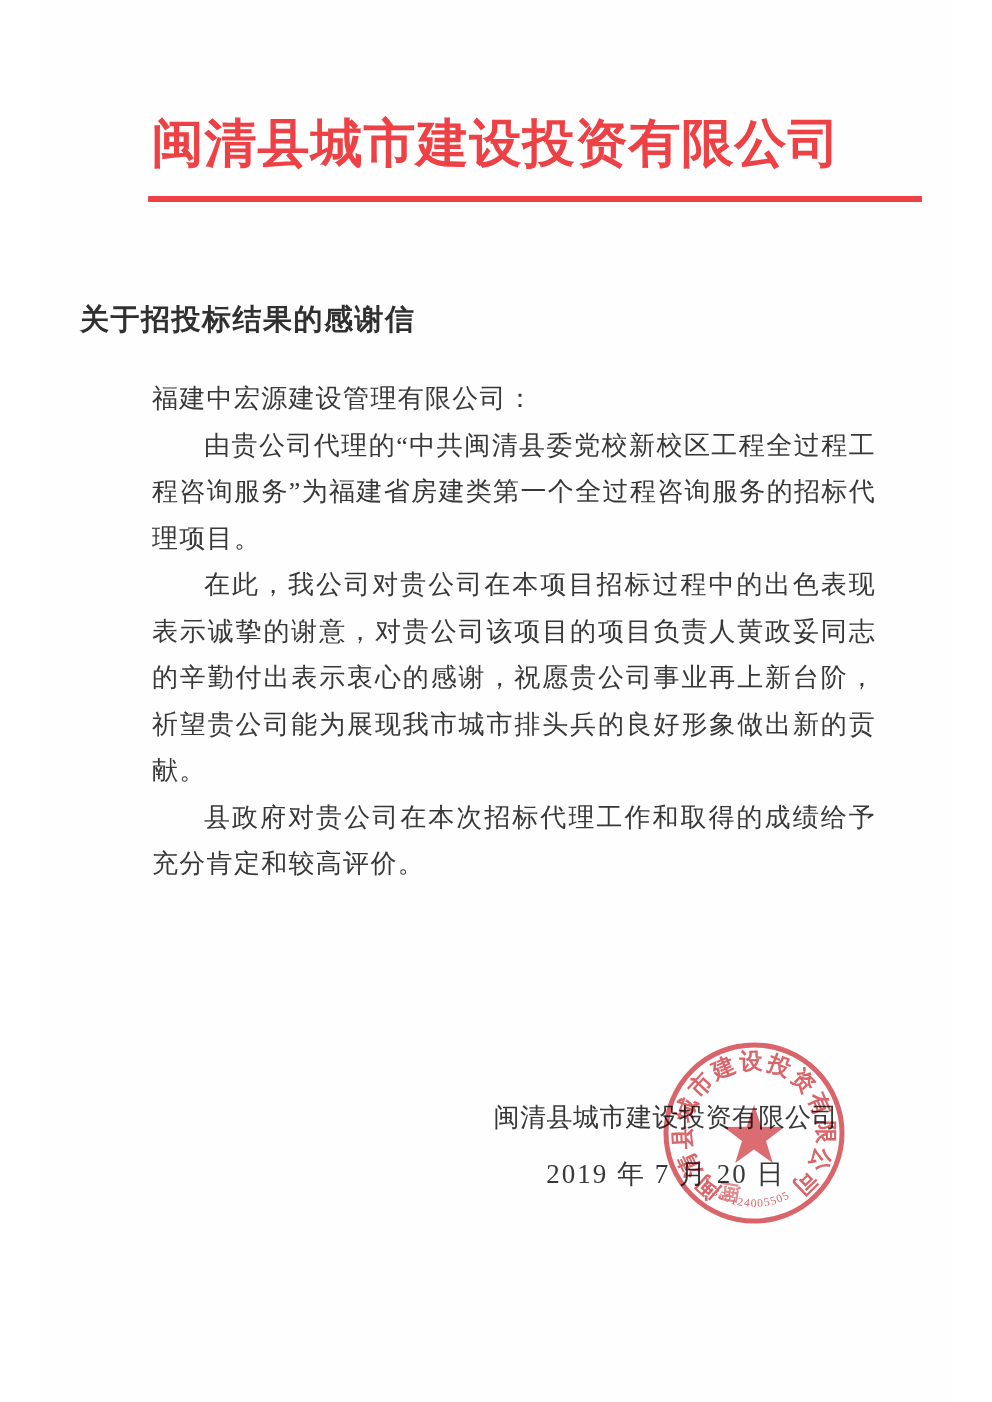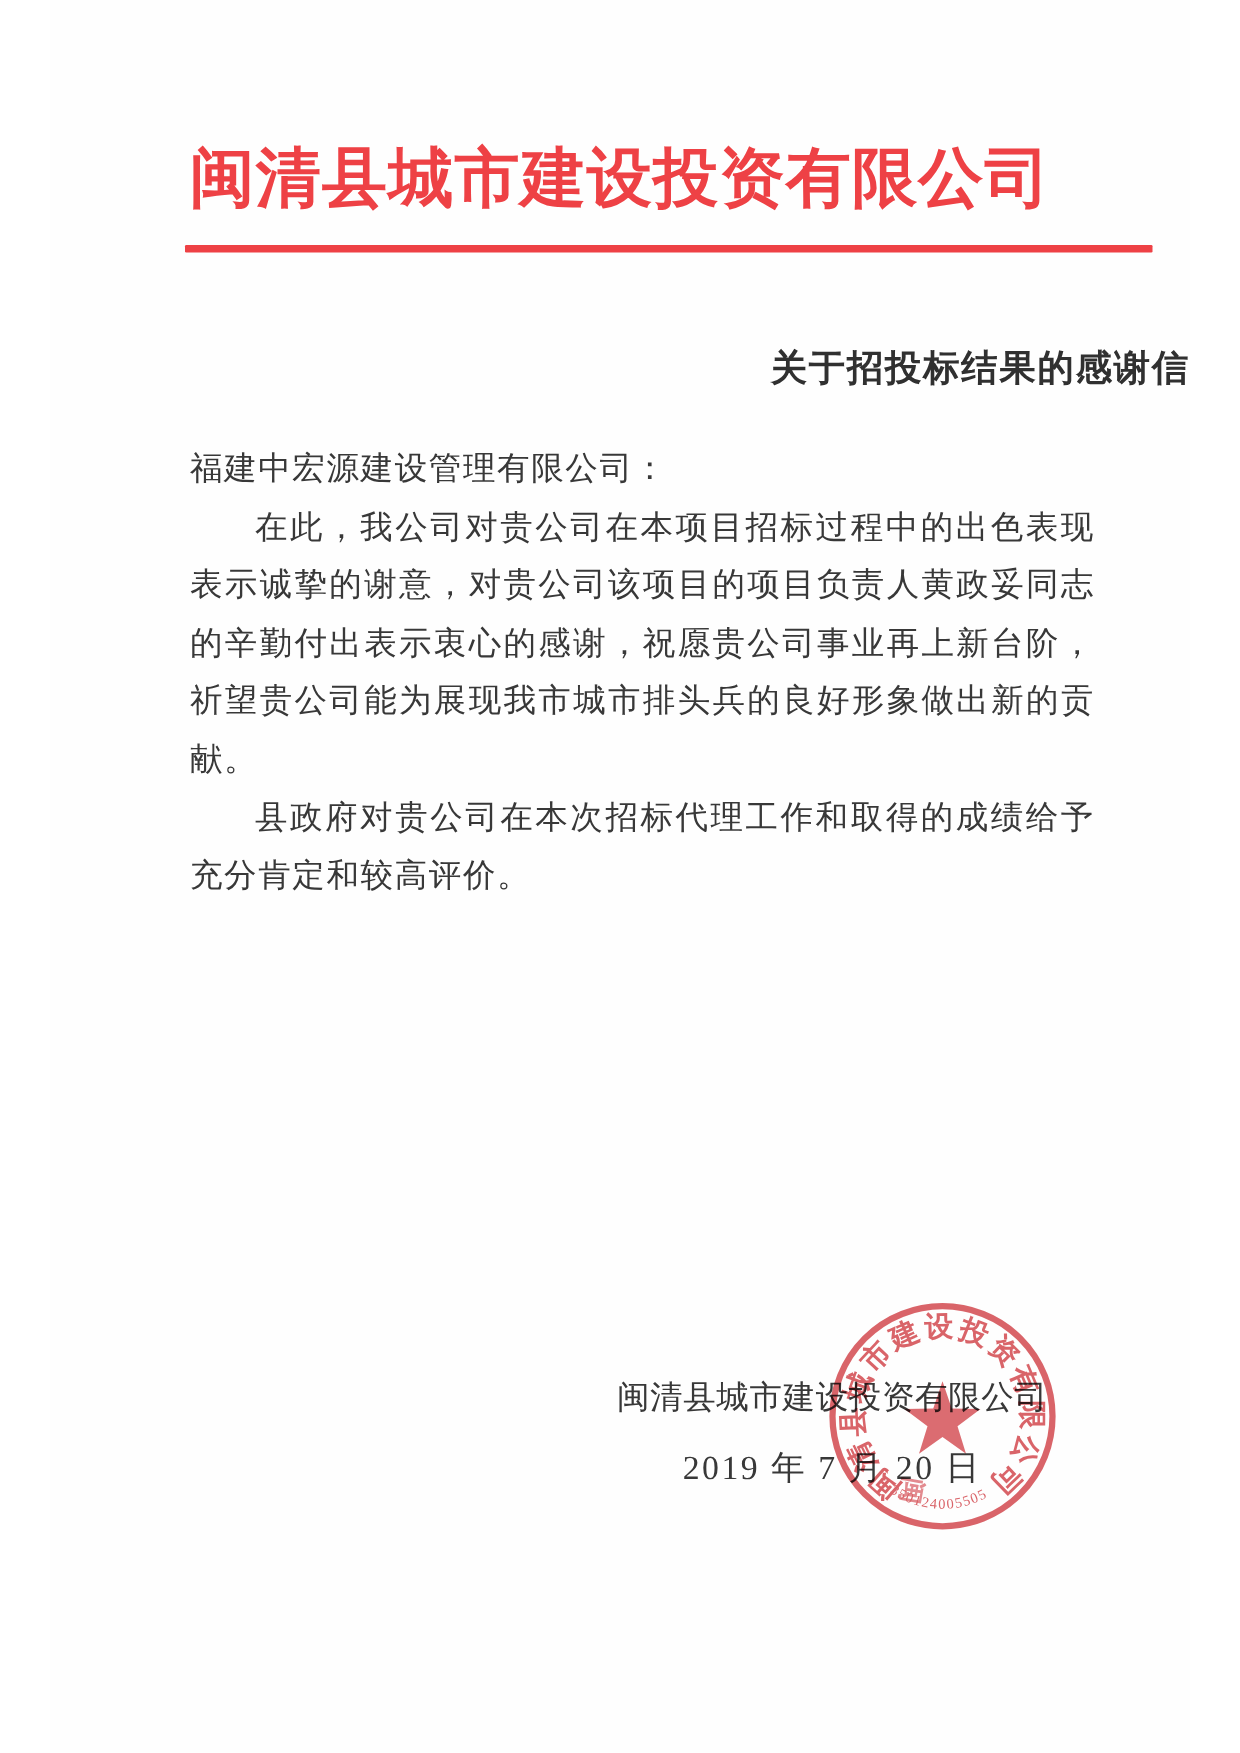--- a/index.html
+++ b/index.html
@@ -33,22 +33,22 @@
   }
   .letterhead-rule{
     margin:20px 0 0 108px;
     width:774px;
     height:6px;
     background:var(--accent-red);
     border-radius:1px;
   }
   
   .doc-title{
-    margin-top:72px;
-    text-align:right;
+    margin-top:96px;
+    text-align:left;
     font-size:29px;
     line-height:42px;
     font-weight:600;
     letter-spacing:1.5px;
     color:#303030;
     font-family:"Liberation Sans", sans-serif;
     padding-left:40px;
   }
   
   .letter-body{
@@ -137,20 +137,21 @@
 
   <header>
     <h1 class="letterhead">闽清县城市建设投资有限公司</h1>
     <div class="letterhead-rule"></div>
   </header>
 
   <h2 class="doc-title">关于招投标结果的感谢信</h2>
 
   <main class="letter-body">
     <p class="salutation">福建中宏源建设管理有限公司：</p>
+    <p class="para">由贵公司代理的“中共闽清县委党校新校区工程全过程工程咨询服务”为福建省房建类第一个全过程咨询服务的招标代理项目。</p>
     <p class="para">在此，我公司对贵公司在本项目招标过程中的出色表现表示诚挚的谢意，对贵公司该项目的项目负责人黄政妥同志的辛勤付出表示衷心的感谢，祝愿贵公司事业再上新台阶，祈望贵公司能为展现我市城市排头兵的良好形象做出新的贡献。</p>
     <p class="para">县政府对贵公司在本次招标代理工作和取得的成绩给予充分肯定和较高评价。</p>
   </main>
 
   <div class="sign-block">
     <div class="sign-company">闽清县城市建设投资有限公司</div>
     <div class="sign-date">2019 年 7 月 20 日</div>
   </div>
 
   <svg class="seal" viewBox="0 0 190 190" aria-hidden="true">

